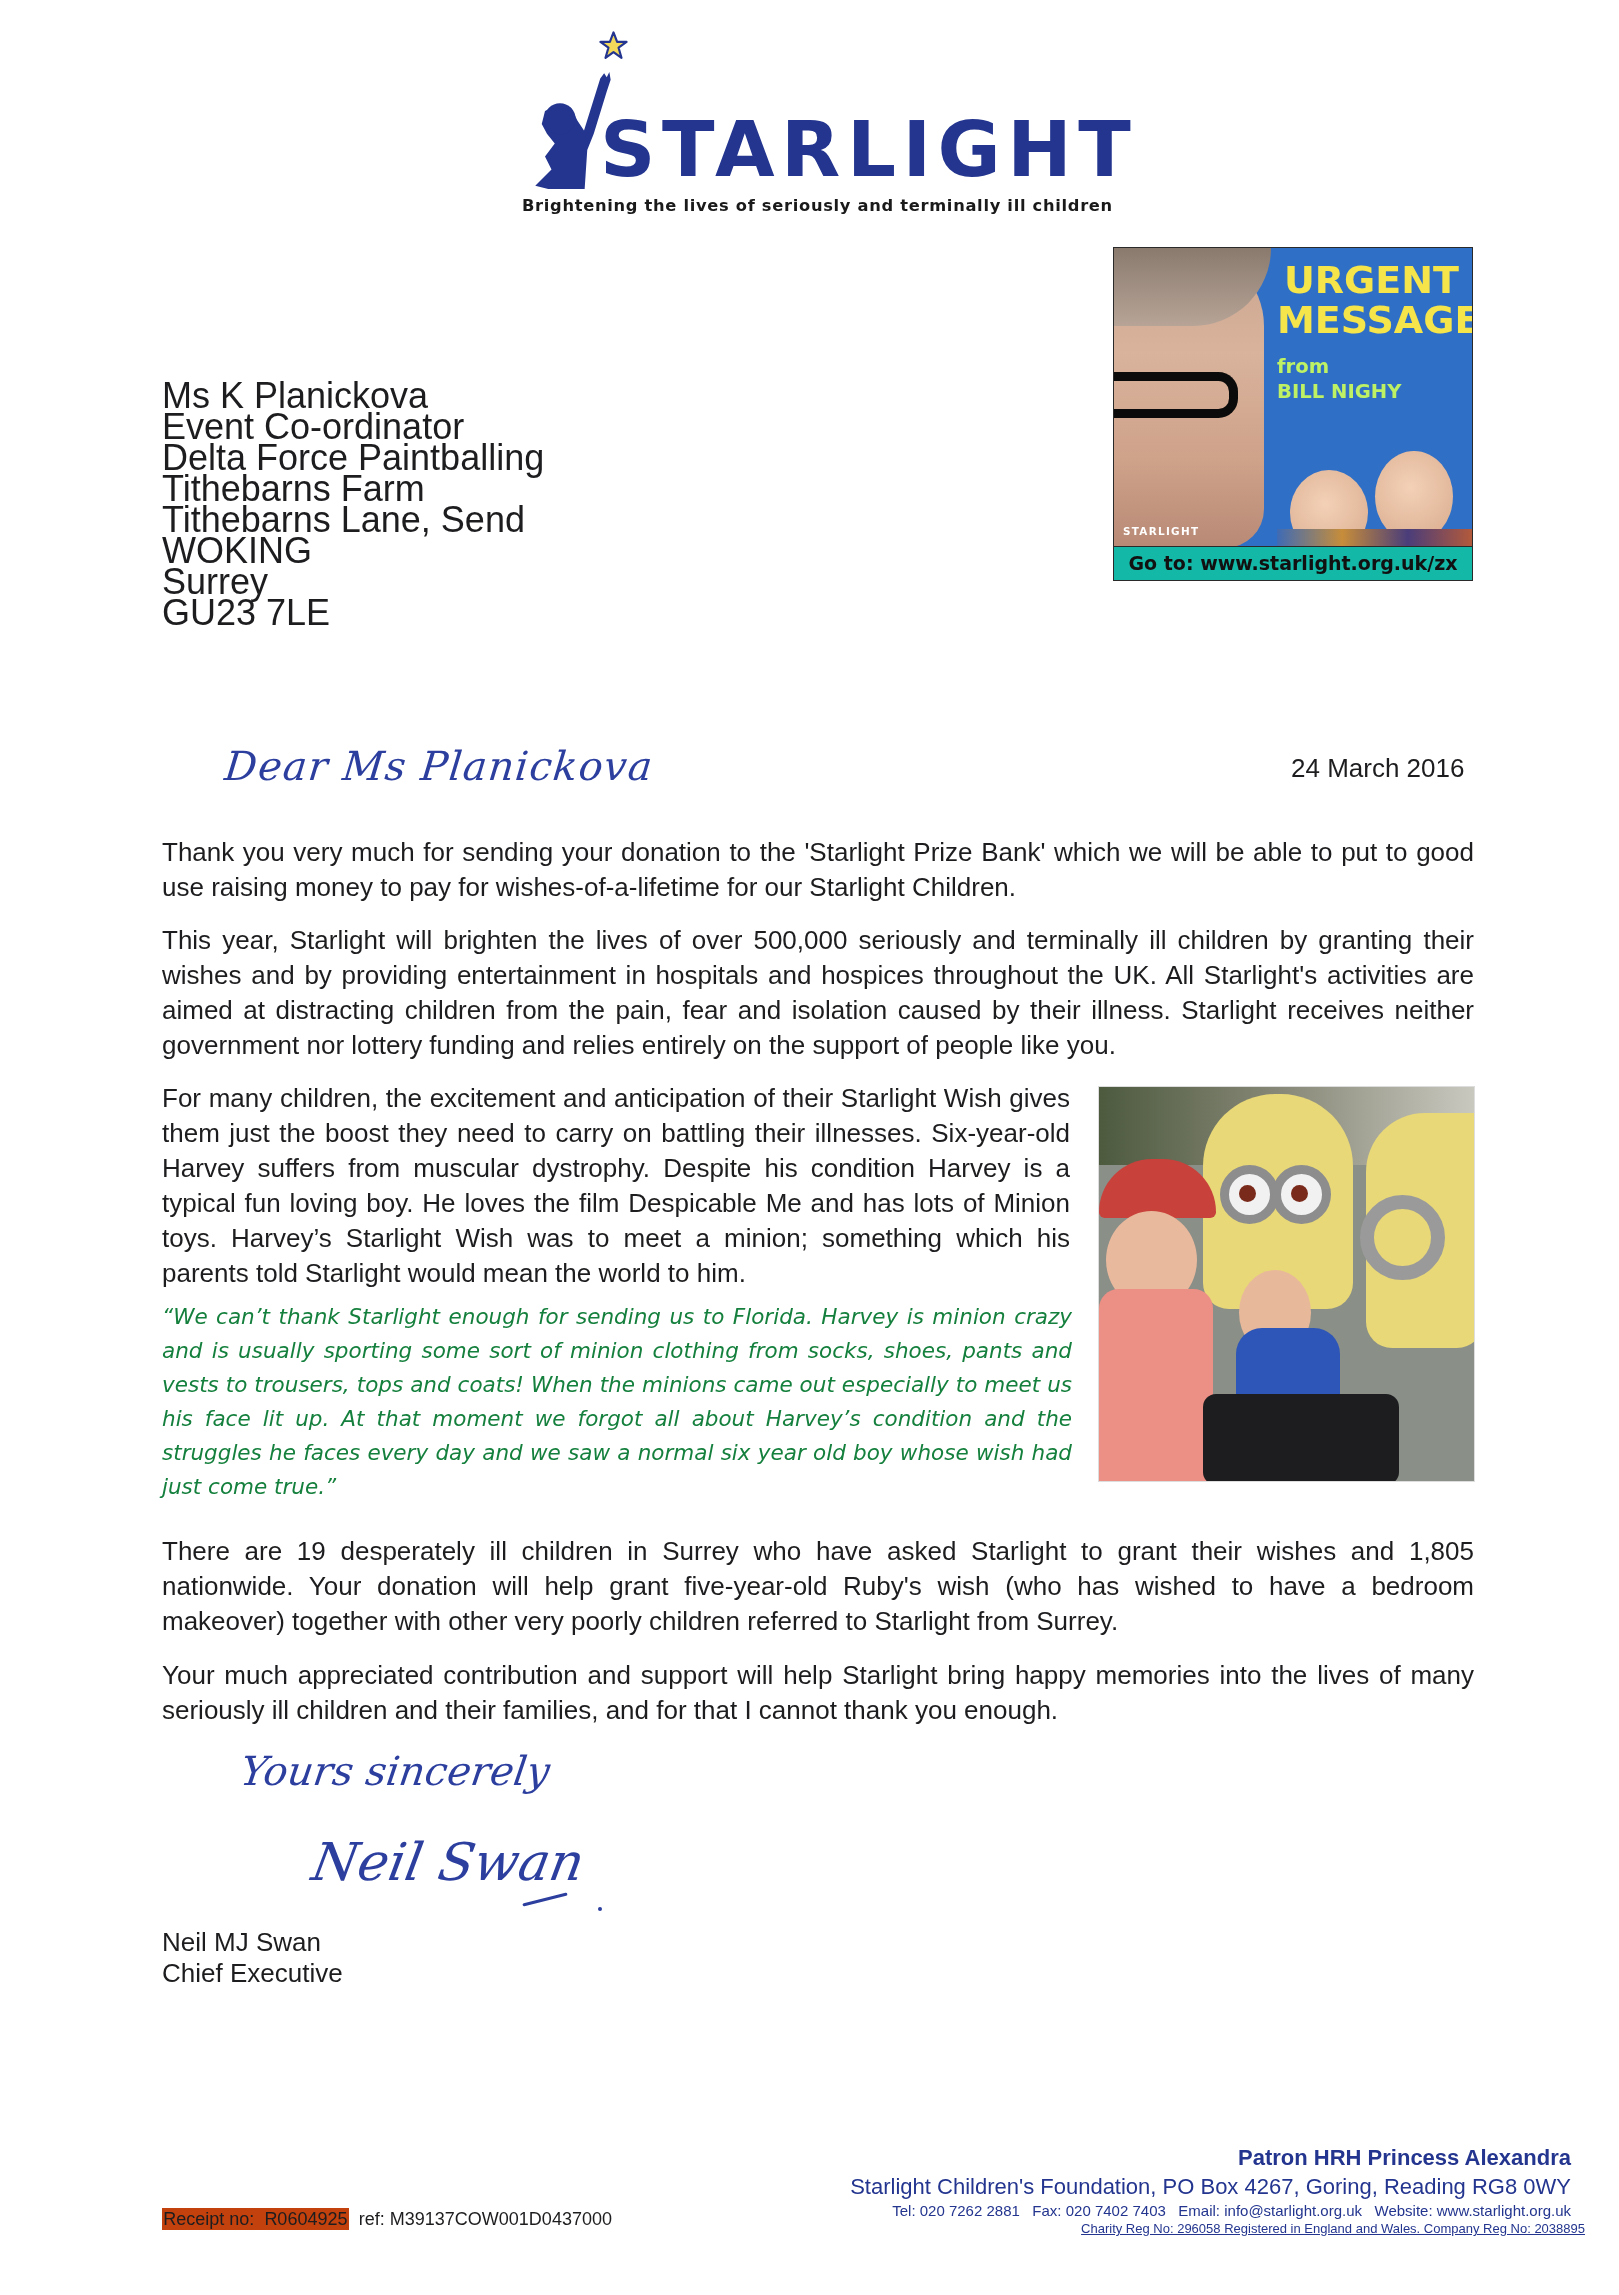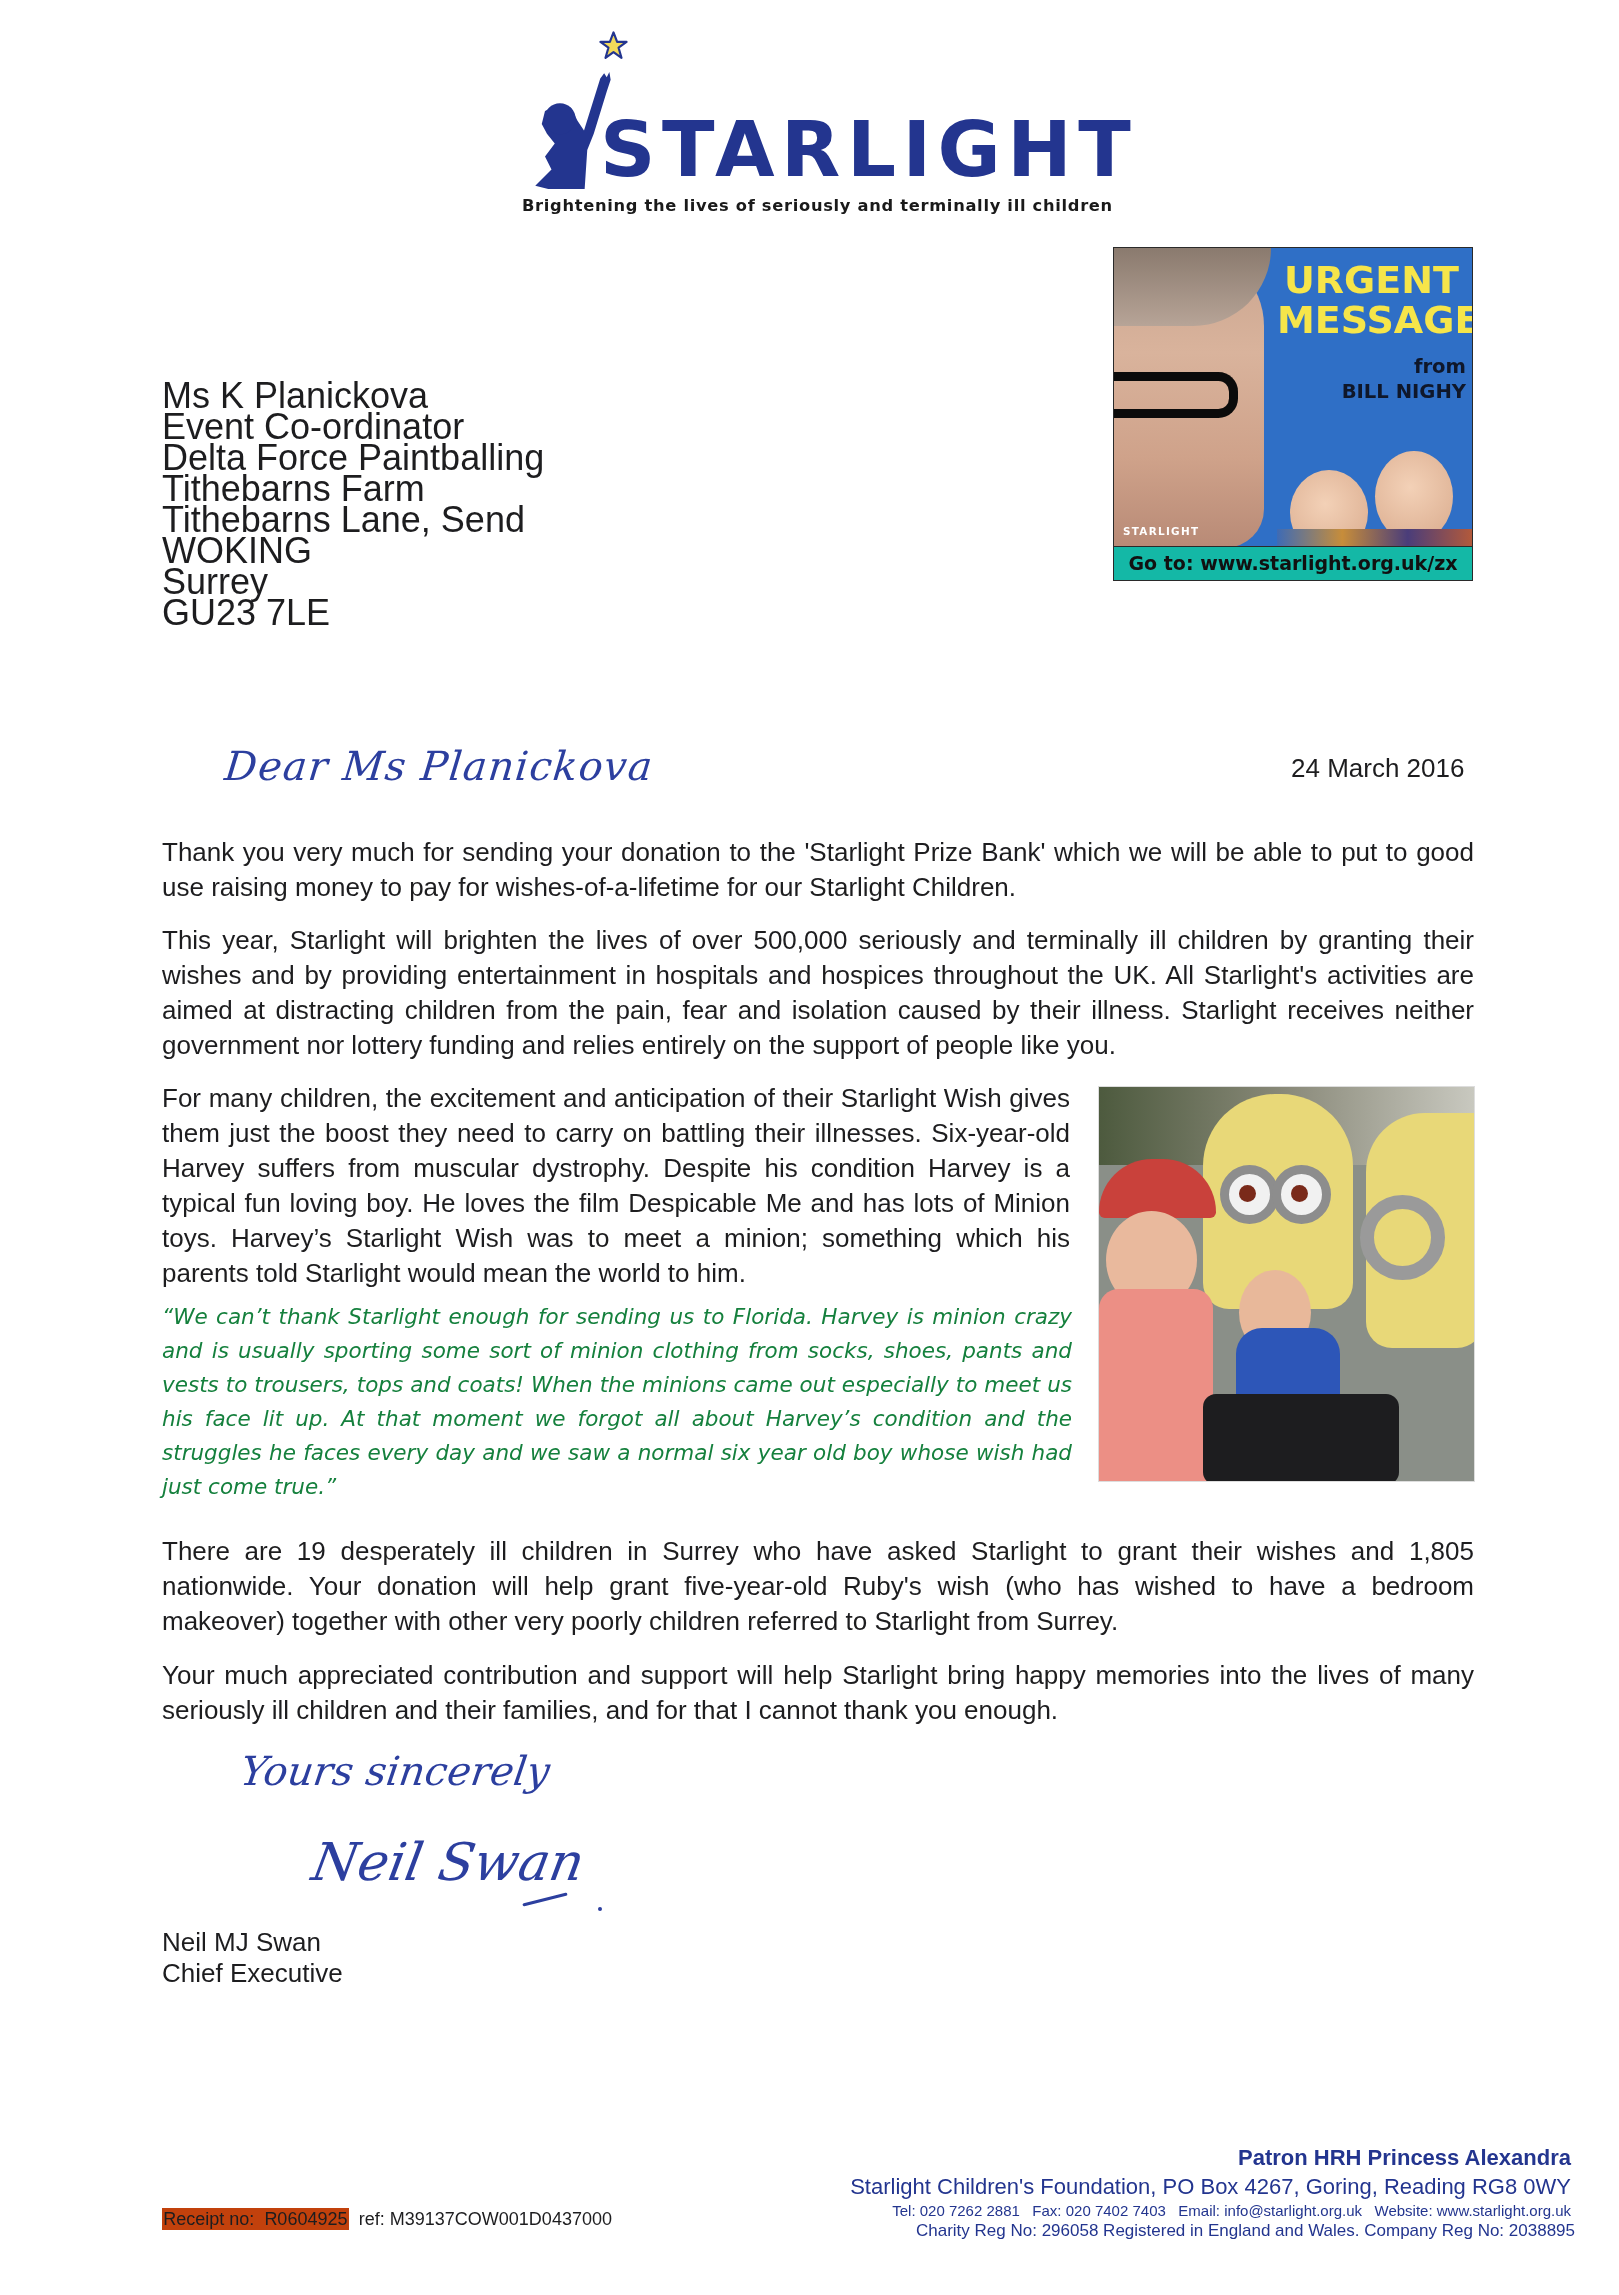--- a/index.html
+++ b/index.html
@@ -15,21 +15,21 @@
   #logo-tagline { left: 522px; top: 196px; font-family: "DejaVu Sans", sans-serif; font-weight: bold; font-size: 16.3px; color: #1a1a1a; letter-spacing: 0.7px; }
 
   
   #ad { left: 1113px; top: 247px; width: 360px; height: 334px; border: 1.3px solid #2a2a2a; background: #2f6fc6; overflow: hidden; }
   #ad-face { left: 0; top: 0; width: 150px; height: 300px; background: linear-gradient(180deg,#c9a48e 0%,#d9b39c 35%,#cfa28a 70%,#b88a76 100%); border-radius: 0 78px 39px 0; }
   #ad-hair { left: 0; top: 0; width: 157px; height: 78px; background: linear-gradient(180deg,#8a7a6e,#b7a497); border-radius: 0 0 78px 0; }
   #ad-glasses { left: 0; top: 124px; width: 124px; height: 46px; border: 9px solid #0b0b0b; border-left: none; border-radius: 0 19.6px 19.6px 0; }
   #ad-kids { left: 163px; top: 196px; width: 196px; height: 104px; }
   .kid-head { position: absolute; border-radius: 50%; background: radial-gradient(circle at 45% 40%, #f3d1b7, #d8a98b); }
   #ad-title { left: 163px; top: 11.7px; width: 189px; text-align: center; font-family: "DejaVu Sans", sans-serif; font-weight: bold; color: #f6e54a; font-size: 38px; line-height: 40px; }
-  #ad-from { left: 163px; top: 106px; width: 189px; text-align: right; font-family: "DejaVu Sans", sans-serif; font-weight: bold; color: #0f172a; font-size: 19.6px; line-height: 25px; }
+  #ad-from { left: 163px; top: 106px; width: 189px; text-align: left; font-family: "DejaVu Sans", sans-serif; font-weight: bold; color: #bef264; font-size: 19.6px; line-height: 25px; }
   #ad-brand { left: 9px; top: 277px; font-family: "DejaVu Sans", sans-serif; font-weight: bold; color: #ffffff; font-size: 10.4px; letter-spacing: 1.3px; }
   #ad-footer { left: 0; bottom: 0; width: 100%; height: 34px; background: #14b8a6; border-top: 1.3px solid #2a2a2a; text-align: center; font-family: "DejaVu Sans", sans-serif; font-weight: bold; color: #111; font-size: 19px; line-height: 33px; }
 
   
   #address { left: 162px; top: 380px; font-size: 36px; line-height: 31px; color: #1d1d1f; }
 
   
   #salutation { left: 225px; top: 743px; font-family: "DejaVu Serif", serif; font-style: italic; font-size: 40px; color: #2c3f9f; transform: skewX(-6deg); letter-spacing: 1.3px; }
   #date { left: 1291px; top: 753px; font-size: 26px; color: #1d1d1f; }
 
@@ -50,21 +50,21 @@
   #signature { left: 313px; top: 1832px; font-family: "DejaVu Serif", serif; font-style: italic; font-size: 52px; color: #2c3f9f; transform: skewX(-10deg); }
   #sig-underline { left: 522px; top: 1898px; width: 46px; height: 3.3px; background: #2c3f9f; transform: rotate(-14deg); border-radius: 2px; }
   #sig-dot { left: 598px; top: 1907px; width: 3.9px; height: 3.9px; background: #2c3f9f; border-radius: 50%; }
   #signer { left: 162px; top: 1927px; font-size: 26px; line-height: 31px; color: #1d1d1f; }
 
   
   #patron { right: 49px; top: 2145px; font-weight: bold; font-size: 22px; color: #23358f; }
   #org-address { right: 49px; top: 2174px; font-size: 22px; color: #23358f; }
   #contact { right: 49px; top: 2202px; font-size: 15px; color: #23358f; white-space: nowrap; }
   #contact b { font-weight: normal; }
-  #reg { right: 45px; top: 2221px; font-size: 17px; color: #23358f; }
+  #reg { right: 35px; top: 2221px; font-size: 13px; color: #23358f; text-decoration: underline; }
   #receipt { left: 162px; top: 2209px; font-size: 18px; color: #1d1d1f; white-space: nowrap; }
   #receipt-hl { background: #c2410c; padding: 1.3px 1.3px; }
 </style>
 </head>
 <body>
 
 <div class="abs" id="logo"></div>
 <svg class="abs" id="logo-star" viewBox="0 0 40 40">
   <polygon points="20,2 25,15 38,15 27,23 31,37 20,29 9,37 13,23 2,15 15,15" fill="#f2d95a" stroke="#23358f" stroke-width="3" stroke-linejoin="round"></polygon>
 </svg>

